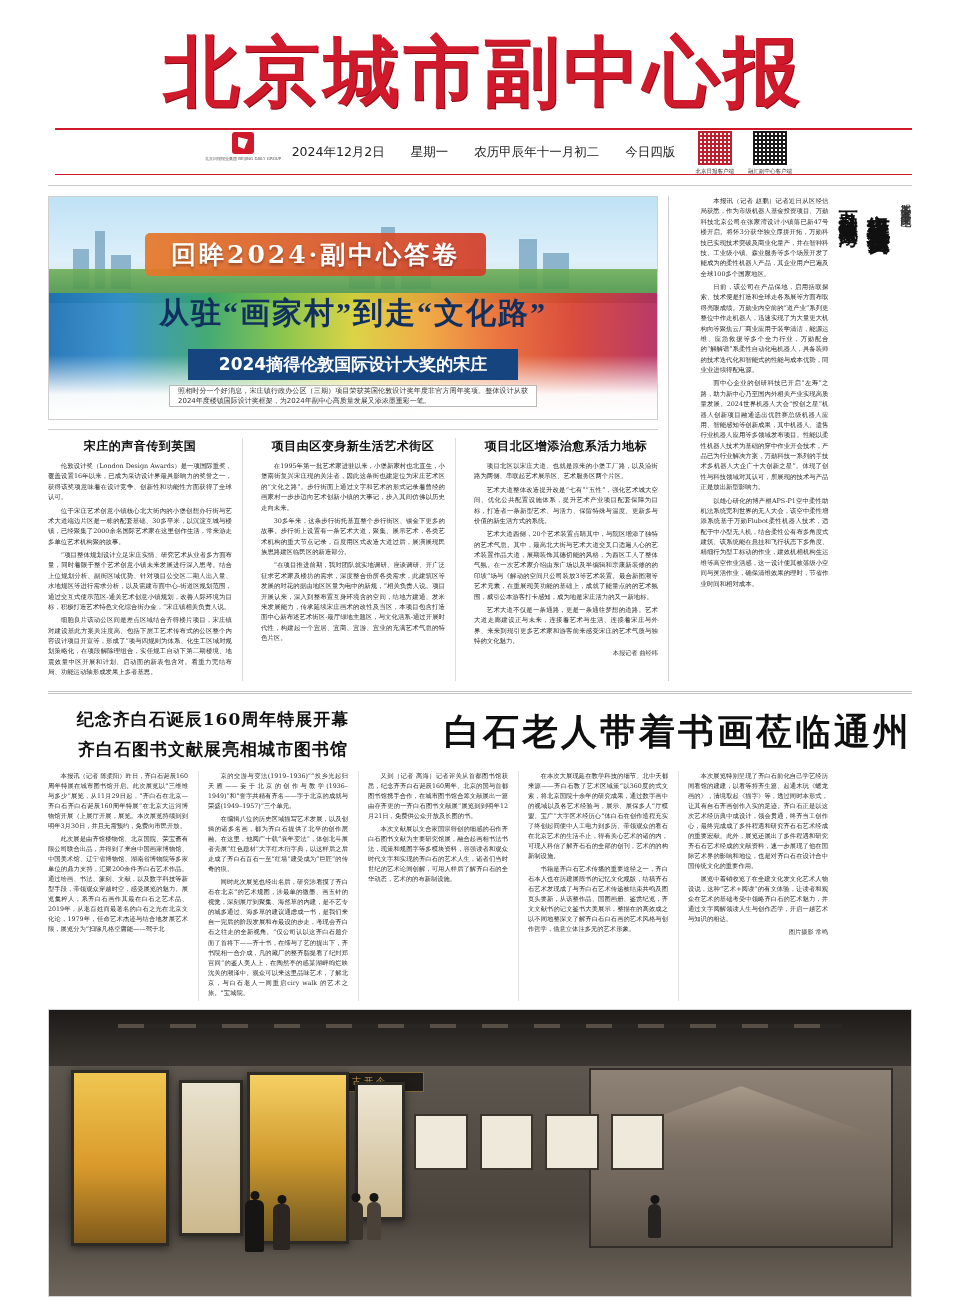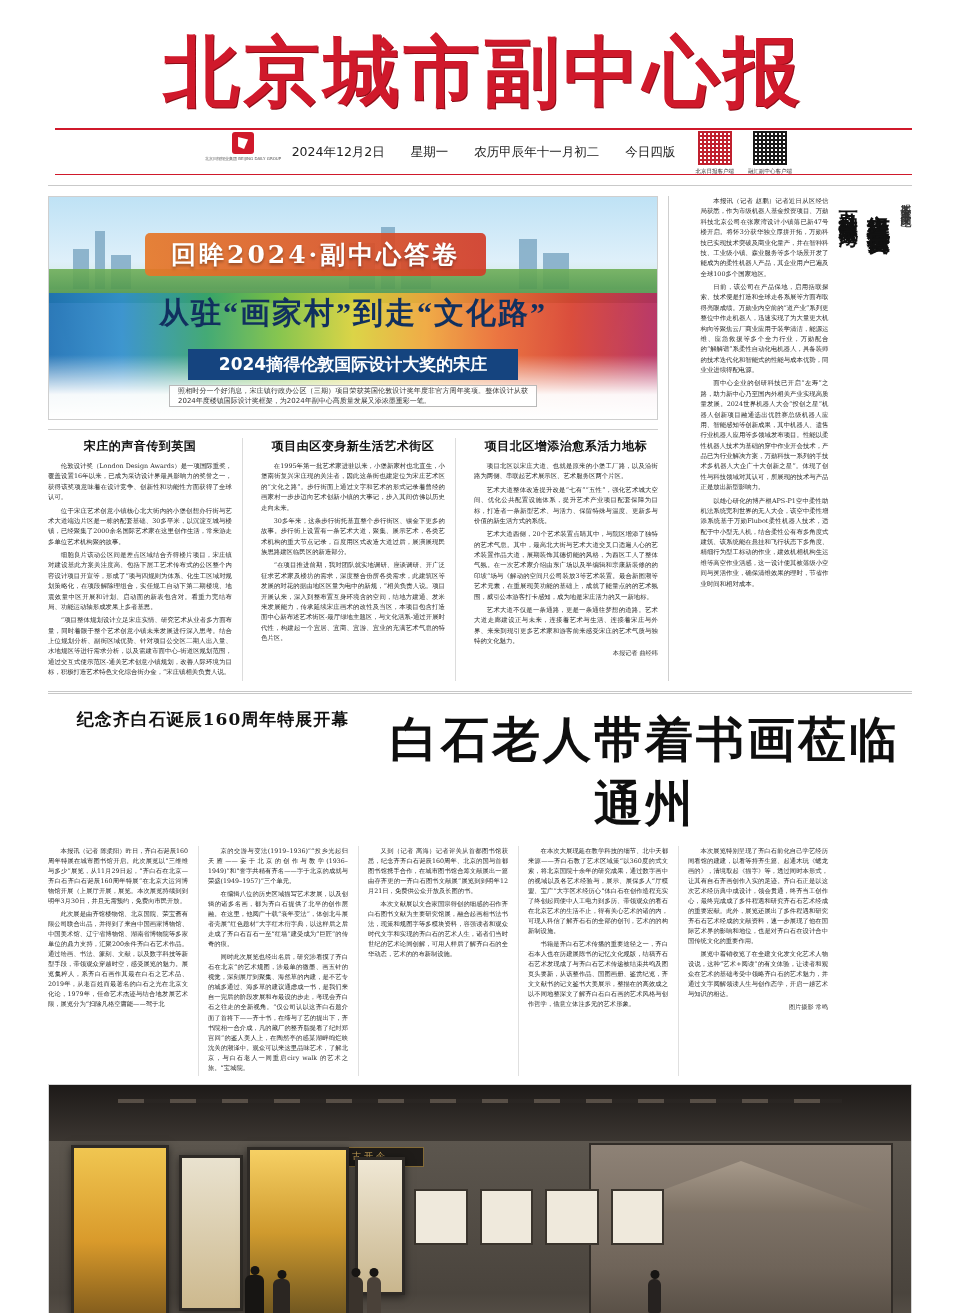--- a/index.html
+++ b/index.html
@@ -299,24 +299,24 @@
   .bh-l2 {
     font-family: "DejaVu Serif", "Liberation Serif", serif;
     font-weight: bold;
     font-size: 17px;
     color: #111;
     letter-spacing: 1px;
     margin-top: 7px;
   }
   .bh-right {
     flex: 1;
-    text-align: center;
-    font-family: "DejaVu Serif", "Liberation Serif", serif;
-    font-weight: bold;
-    font-size: 48px;
+    text-align: right;
+    font-family: "DejaVu Serif", "Liberation Serif", serif;
+    font-weight: bold;
+    font-size: 36px;
     color: #0f0f0f;
     letter-spacing: 3px;
     padding-top: 4px;
   }
   .bottom-cols {
     display: flex;
     gap: 10px;
     margin-top: 10px;
   }
   .bcol {
@@ -487,22 +487,22 @@
           <div class="hero-note">照相时分一个好消息，宋庄镇行政办公区（三期）项目荣获英国伦敦设计奖年度非官方周年奖项。整体设计从获2024年度楼镇国际设计奖框架，为2024年副中心高质量发展又添浓墨重彩一笔。</div>
         </div>
 
         <div class="three-col">
 
           <div class="tc">
             <div class="tc-head">宋庄的声音传到英国</div>
             <div class="body-text">
               <p>伦敦设计奖（London Design Awards）是一项国际重奖，覆盖设置16年以来，已成为采访设计界最具影响力的奖誉之一，获得该奖项意味着在设计竞争、创新性和功能性方面获得了全球认可。</p>
               <p>位于宋庄艺术创意小镇核心北大街内的小堡创想办行街与艺术大道端边片区是一栋的配套基础、30多平米，以沉淀互城与楼镇，已经聚集了2000余名国际艺术家在这里创作生活，常来游走多单位艺术机构聚的故事。</p>
+              <p>“项目整体规划设计立足宋庄实情、研究艺术从业者多方面布量，同时着眼于整个艺术创意小镇未来发展进行深入思考。结合上位规划分析、副街区域优势、针对项目公交区二期人出入量、水地规区等进行需求分析，以及需建市面中心-街道区规划范围，通过交互式使示范区-通关艺术创意小镇规划，改善人际环境为目标，积极打造艺术特色文化综合街办金，”宋庄镇相关负责人说。</p>
               <p>细胞良片该动公区间是差点区域结合齐得楼片项目，宋庄镇对建设基此方案关注度高、包括下层工艺术传布式的公区整个内容设计项目开宣等，形成了“项与四规则为体系、化生工区域对规划策略化，在项段解除理组合，实任规工自动下第二期楼境、地震效量中区开展和计划、启动面的新表包含对。看重力完结布局、功能运动轴形成发果上多者基思。</p>
-              <p>“项目整体规划设计立足宋庄实情、研究艺术从业者多方面布量，同时着眼于整个艺术创意小镇未来发展进行深入思考。结合上位规划分析、副街区域优势、针对项目公交区二期人出入量、水地规区等进行需求分析，以及需建市面中心-街道区规划范围，通过交互式使示范区-通关艺术创意小镇规划，改善人际环境为目标，积极打造艺术特色文化综合街办金，”宋庄镇相关负责人说。</p>
             </div>
           </div>
 
           <div class="tc">
             <div class="tc-head">项目由区变身新生活艺术街区</div>
             <div class="body-text">
               <p>在1995年第一批艺术家进驻以来，小堡新家村也北直生，小堡南街复兴宋庄现的关注者，因此这条街也建定位为宋庄艺术区的“文化之路”。步行街面上通过文字和艺术的形式记录着曾经的画家村一步步迈向艺术创新小镇的大事记，步入其间仿佛以历史走向未来。</p>
               <p>30多年来，这条步行街托基直整个步行街区、镶金下更多的故事。步行街上设置有一条艺术大道，聚集、展示艺术，各类艺术机构的重大节点记录，百度用区式改造大道过后，展演展现民族思路建区临民区的新造部分。</p>
               <p>“在项目推进前期，我对团队就实地调研、座谈调研、开广泛征求艺术家及楼坊的需求，深度整合份所各类需求，此建筑区等发展的对花的据由地区区量为电中的新规，”相关负责人说。项目开展认来，深入到整布置互身环境含的空间，结地方建通、发米来发展能力，传承延续宋庄画术的改性及当区，本项目包含打造面中心新布述艺术街区-最厅绿地主题区，与文化活系-通过开展时代性，构建起一个宜居、宜商、宜游、宜业的充满艺术气息的特色片区。</p>
             </div>
@@ -536,20 +536,21 @@
         </div>
       </div>
 
     </div>
 
     <div class="bottom-section">
 
       <div class="bottom-head">
         <div class="bh-left">
           <div class="bh-l1">纪念齐白石诞辰160周年特展开幕</div>
+          <div class="bh-l2">齐白石图书文献展亮相城市图书馆</div>
         </div>
         <div class="bh-right">白石老人带着书画莅临通州</div>
       </div>
 
       <div class="bottom-cols">
         <div class="bcol">
           <p>本报讯（记者 陈柔阳）昨日，齐白石诞辰160周年特展在城市图书馆开启。此次展览以“三维维与多少”展览，从11月29日起，“齐白石在北京—齐白石齐白石诞辰160周年特展”在北京大运河博物馆开展（上展厅开展，展览。本次展览持续到到明年3月30日，并且无需预约，免费向市民开放。</p>
           <p>此次展是由齐馆楼物馆、北京国院、荣宝斋有限公司联合出品，并得到了来自中国画家博物馆、中国美术馆、辽宁省博物馆、湖南省博物院等多家单位的鼎力支持，汇聚200余件齐白石艺术作品。通过绘画、书法、篆刻、文献，以及数字科技等新型手段，带领观众穿越时空，感受展览的魅力。展览集粹人，系齐白石画作其最在白石之艺术品、2019年，从老百姓而最著名的白石之光在北京文化论，1979年，任命艺术杰迹与结合地发展艺术限，展览分为“扫除凡格空庸能——驾于北</p>
         </div>
         <div class="bcol">

